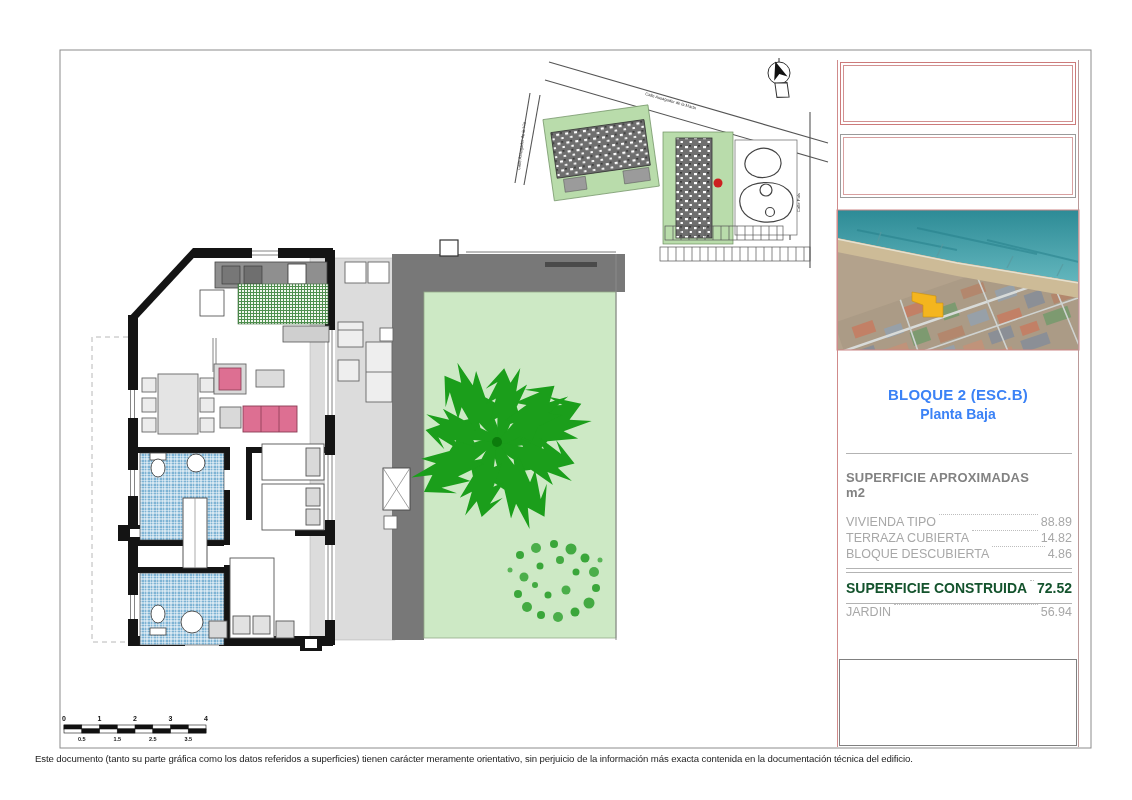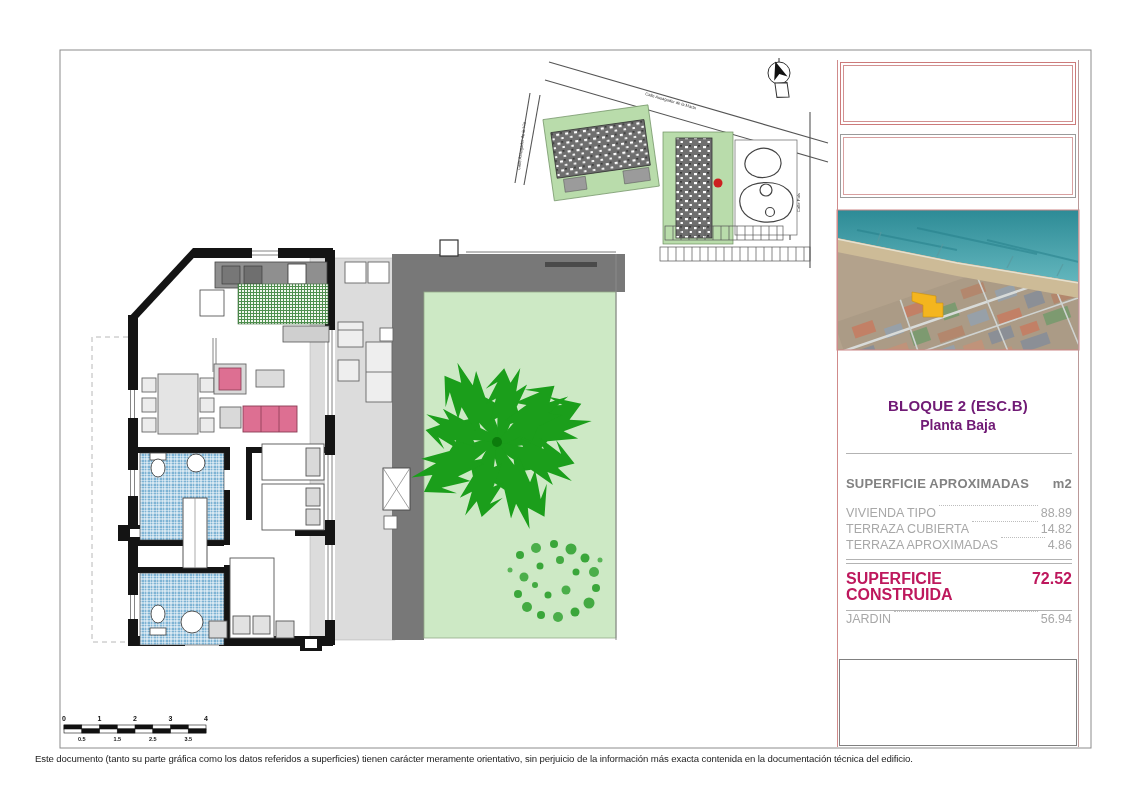--- a/index.html
+++ b/index.html
@@ -11,32 +11,32 @@
   .right-col{position:absolute;left:837px;top:60px;width:242px;height:687px;
     border-left:1px solid #d08b8b;border-right:1px solid #bdicab;
     border-right:1px solid #b99; box-sizing:border-box;}
   .box{position:absolute;box-sizing:border-box;background:transparent;}
   .box-a{left:2px;top:2px;width:236px;height:63px;border:1px solid #cc7a7a;}
   .box-a-inner{position:absolute;left:2px;top:2px;right:2px;bottom:2px;border:1px solid #d29090;}
   .box-b{left:2px;top:74px;width:236px;height:64px;border:1px solid #9a9a9a;}
   .box-b-inner{position:absolute;left:2px;top:2px;right:2px;bottom:2px;border:1px solid #d8a0a0;}
   .box-c{left:1px;top:599px;width:238px;height:87px;border:1px solid #808080;}
 
-  .panel-title{position:absolute;left:0;top:337px;width:100%;text-align:center;color:#701a75;font-weight:bold;}
+  .panel-title{position:absolute;left:0;top:326px;width:100%;text-align:center;color:#3b82f6;font-weight:bold;}
   .panel-title .t1{font-size:15px;letter-spacing:.2px;}
   .panel-title .t2{font-size:14px;margin-top:3px;}
 
   .surf-table{position:absolute;left:8px;top:393px;width:226px;color:#a5a5a5;}
   .rule{border-top:1px solid #b3b3b3;height:0;}
   .rule-double{height:3px;border-top:1px solid #b3b3b3;border-bottom:1px solid #b3b3b3;}
-  .tbl-head{display:flex;justify-content:space-between;align-items:center;
-    font-weight:bold;color:#828282;font-size:13px;margin:22px 0 14px 0;letter-spacing:.2px;}
+  .tbl-head{display:flex;justify-content:space-between;align-items:flex-start;
+    font-weight:bold;color:#828282;font-size:13px;margin:16px 0 14px 0;letter-spacing:.2px;flex-direction:column;}
   .row{display:flex;align-items:flex-start;font-size:12.5px;line-height:16px;color:#a8a8a8;}
   .row .dots{flex:1;border-bottom:1.6px dotted #bdbdbd;margin:0 3px 3px 3px;}
-  .row.total{font-weight:bold;color:#be185d;font-size:16px;margin:7px 0;}
+  .row.total{font-weight:bold;color:#14532d;font-size:14px;margin:7px 0;}
   .row.extra{} .sp6{height:6px;}
 
   .disclaimer{position:absolute;left:35px;top:753px;width:1063px;font-size:9.6px;
     color:#1c1c1c;line-height:1.3;letter-spacing:-0.1px;}
 </style>
 </head>
 <body>
 
 <div id="sheet">
 
@@ -396,21 +396,21 @@
         <span class="lbl">VIVIENDA TIPO</span>
         <span class="dots"></span>
         <span class="val">88.89</span>
       </div>
       <div class="row">
         <span class="lbl">TERRAZA CUBIERTA</span>
         <span class="dots"></span>
         <span class="val">14.82</span>
       </div>
       <div class="row">
-        <span class="lbl">TERRAZA APROXIMADAS</span>
+        <span class="lbl">BLOQUE DESCUBIERTA</span>
         <span class="dots"></span>
         <span class="val">4.86</span>
       </div>
       <div class="sp6"></div>
       <div class="rule-double"></div>
       <div class="row total">
         <span class="lbl">SUPERFICIE CONSTRUIDA</span>
         <span class="dots"></span>
         <span class="val">72.52</span>
       </div>

